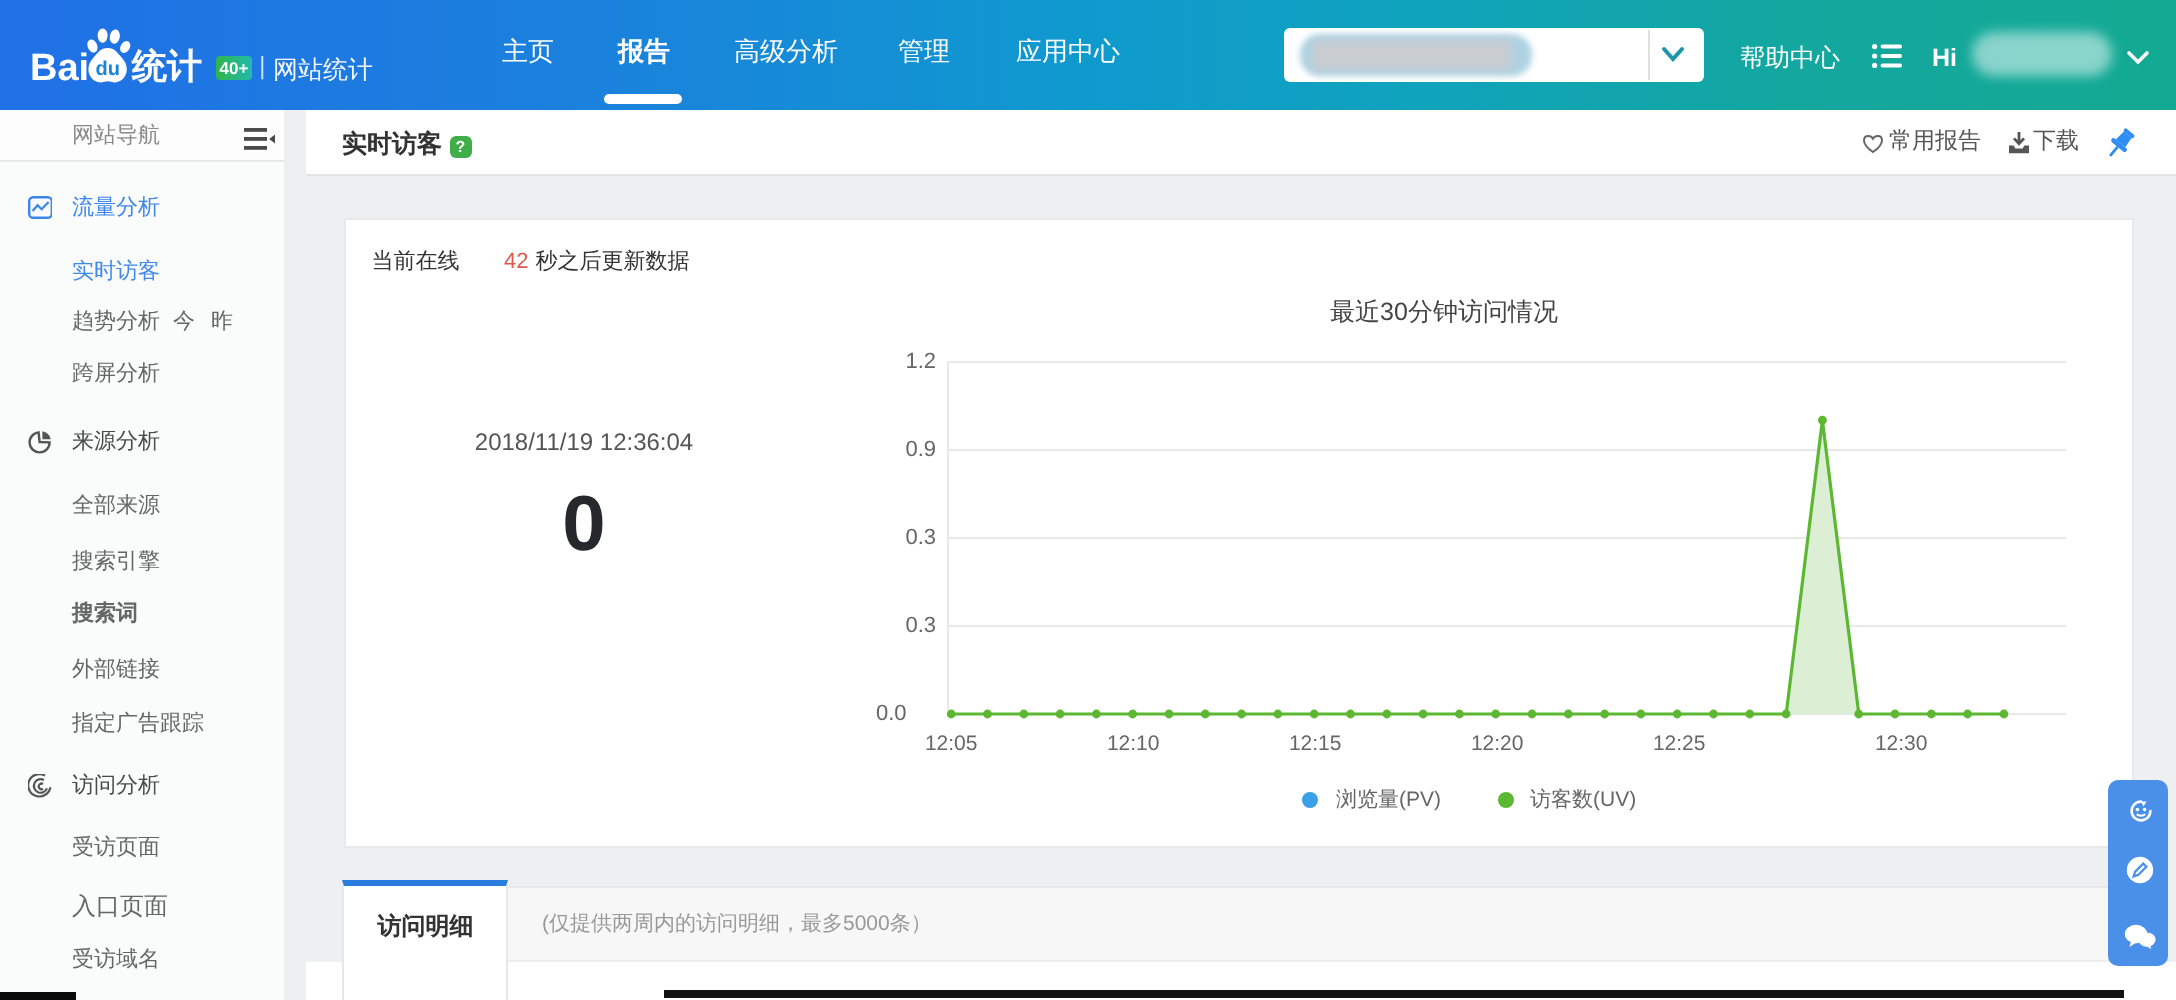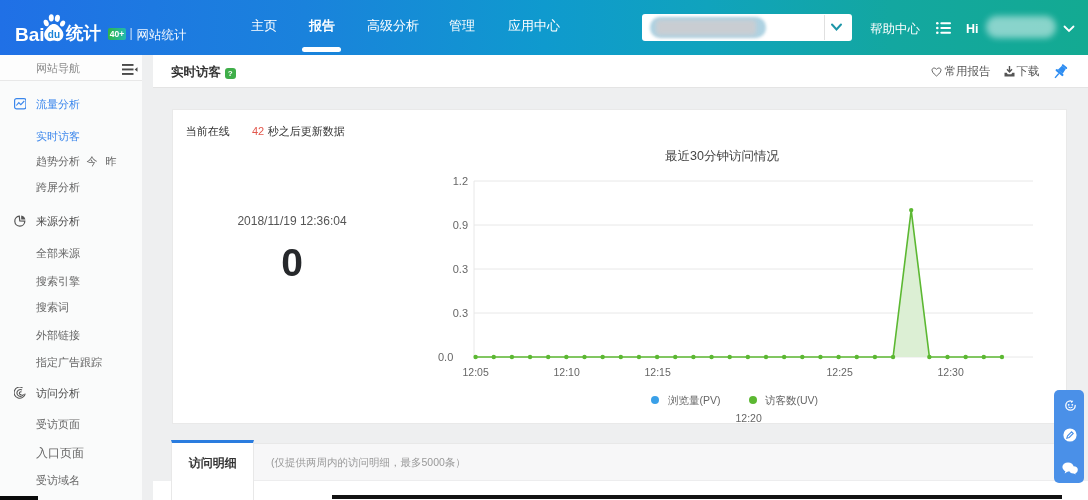--- a/index.html
+++ b/index.html
@@ -82,21 +82,21 @@
   <div class="abs" style="left:86.5px;top:156.2px;color:#666;font-size:11px;">今</div>
   <div class="abs" style="left:105.5px;top:156.2px;color:#666;font-size:11px;">昨</div>
   <div class="abs" style="left:36px;top:182px;color:#666;font-size:11px;">跨屏分析</div>
   <svg class="abs" style="left:14.3px;top:214.5px;" width="12" height="12" viewBox="0 0 12 12">
     <path d="M5.3 1.2 A5 5 0 1 0 10.8 6.2 L5.8 6 Z" fill="none" stroke="#555" stroke-width="1.2"></path>
     <path d="M7.2 0.6 A5.3 5.3 0 0 1 11.4 4.6 L7.2 4.6 Z" fill="#555"></path>
   </svg>
   <div class="abs" style="left:36px;top:216px;color:#4a4a4a;font-size:11px;">来源分析</div>
   <div class="abs" style="left:36px;top:247.7px;color:#666;font-size:11px;">全部来源</div>
   <div class="abs" style="left:36px;top:275.7px;color:#666;font-size:11px;">搜索引擎</div>
-  <div class="abs" style="left:36px;top:302px;color:#666;font-size:11px;">搜索词</div>
+  <div class="abs" style="left:36px;top:302px;color:#666;font-size:11px;font-weight:bold;">搜索词</div>
   <div class="abs" style="left:36px;top:330.2px;color:#666;font-size:11px;">外部链接</div>
   <div class="abs" style="left:36px;top:356.7px;color:#666;font-size:11px;">指定广告跟踪</div>
   <svg class="abs" style="left:13.7px;top:387.4px;" width="12" height="12" viewBox="0 0 12 12">
     <path d="M8.5 0.8 A5.6 5.6 0 1 0 11.2 6.6" fill="none" stroke="#555" stroke-width="1.1"></path>
     <path d="M8 3 A3.4 3.4 0 1 0 9.5 7.2" fill="none" stroke="#555" stroke-width="1.1"></path>
     <path d="M7.5 5 A1.4 1.4 0 1 0 7.5 7.4" fill="none" stroke="#555" stroke-width="1.1"></path>
   </svg>
   <div class="abs" style="left:36px;top:387.7px;color:#4a4a4a;font-size:11px;">访问分析</div>
   <div class="abs" style="left:36px;top:418.7px;color:#666;font-size:11px;">受访页面</div>
   <div class="abs" style="left:36px;top:447.3px;color:#666;font-size:12px;">入口页面</div>
@@ -180,21 +180,21 @@
 
   <div class="abs" style="left:438px;top:175.5px;width:30px;text-align:right;color:#666;font-size:11px;">1.2</div>
   <div class="abs" style="left:438px;top:219.5px;width:30px;text-align:right;color:#666;font-size:11px;">0.9</div>
   <div class="abs" style="left:438px;top:263.5px;width:30px;text-align:right;color:#666;font-size:11px;">0.3</div>
   <div class="abs" style="left:438px;top:307.5px;width:30px;text-align:right;color:#666;font-size:11px;">0.3</div>
   <div class="abs" style="left:438px;top:351.5px;width:30px;text-align:left;color:#666;font-size:11px;">0.0</div>
 
   <div class="abs" style="left:455.6px;top:367.4px;width:40px;text-align:center;color:#666;font-size:10.5px;">12:05</div>
   <div class="abs" style="left:546.6px;top:367.4px;width:40px;text-align:center;color:#666;font-size:10.5px;">12:10</div>
   <div class="abs" style="left:637.6px;top:367.4px;width:40px;text-align:center;color:#666;font-size:10.5px;">12:15</div>
-  <div class="abs" style="left:728.6px;top:367.4px;width:40px;text-align:center;color:#666;font-size:10.5px;margin-top:46px;">12:20</div>
+  <div class="abs" style="left:728.6px;top:367.4px;width:40px;text-align:center;color:#666;font-size:10.5px;">12:20</div>
   <div class="abs" style="left:819.6px;top:367.4px;width:40px;text-align:center;color:#666;font-size:10.5px;">12:25</div>
   <div class="abs" style="left:910.6px;top:367.4px;width:40px;text-align:center;color:#666;font-size:10.5px;margin-left:20px;">12:30</div>
 
   <div class="abs" style="left:651.3px;top:395.8px;width:8px;height:8px;border-radius:4px;background:#3aa0e8;"></div>
   <div class="abs" style="left:668px;top:394.8px;color:#666;font-size:10.5px;">浏览量(PV)</div>
   <div class="abs" style="left:749px;top:395.8px;width:8px;height:8px;border-radius:4px;background:#5cb832;"></div>
   <div class="abs" style="left:765px;top:394.8px;color:#666;font-size:10.5px;">访客数(UV)</div>
 
   <div class="abs" style="left:153px;top:481px;width:935px;height:19px;background:#fff;"></div>
 

